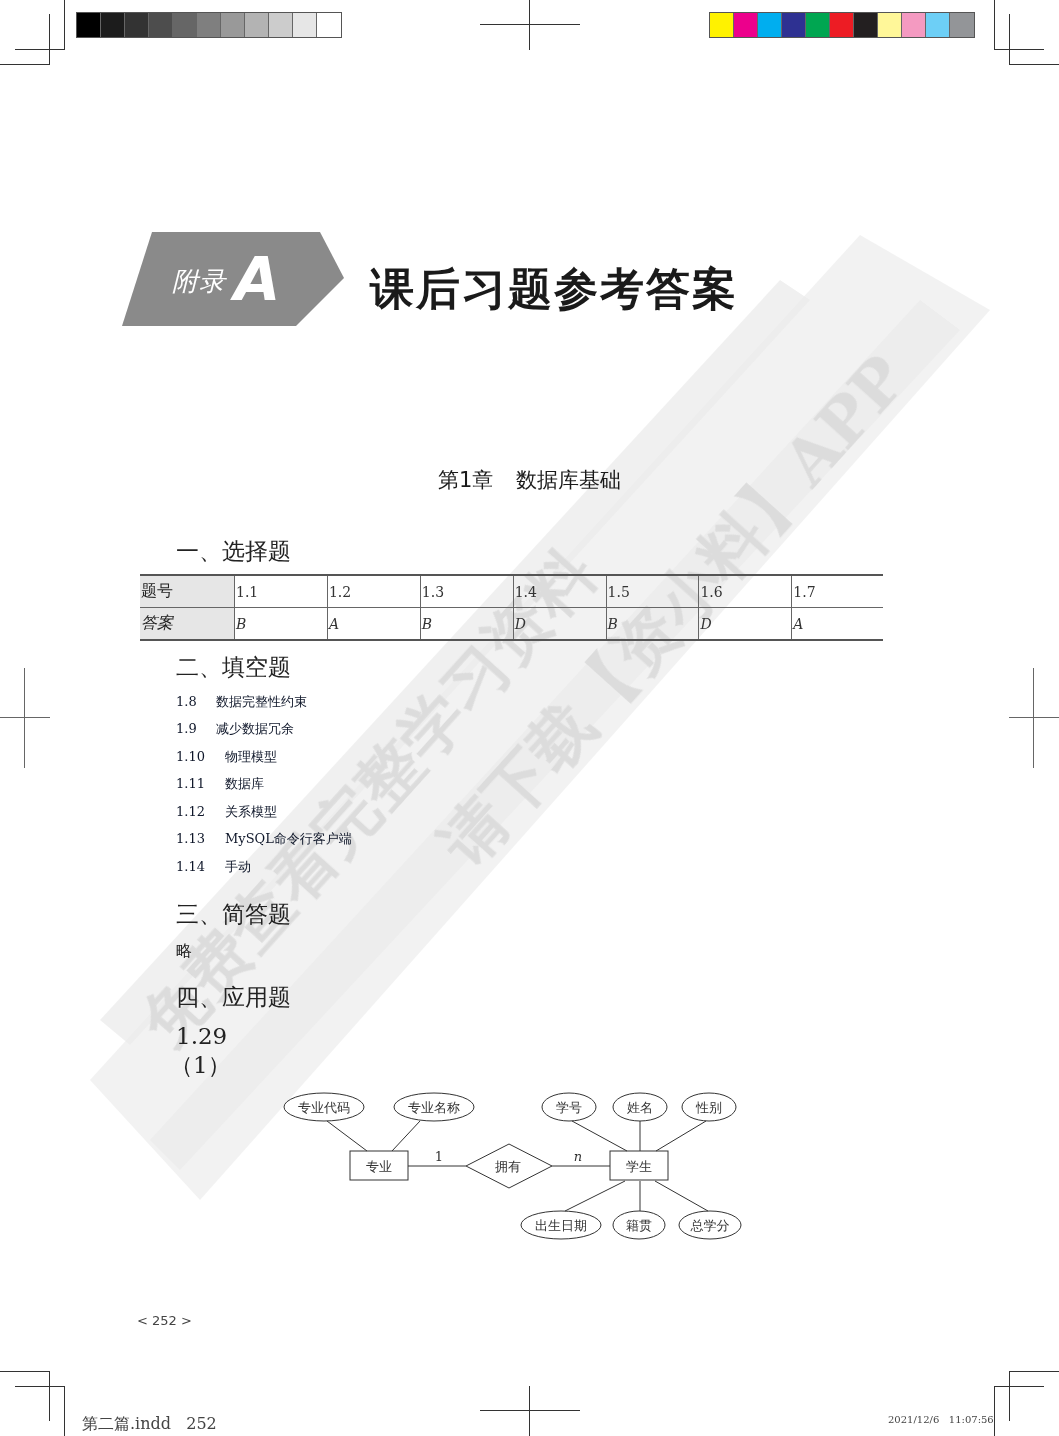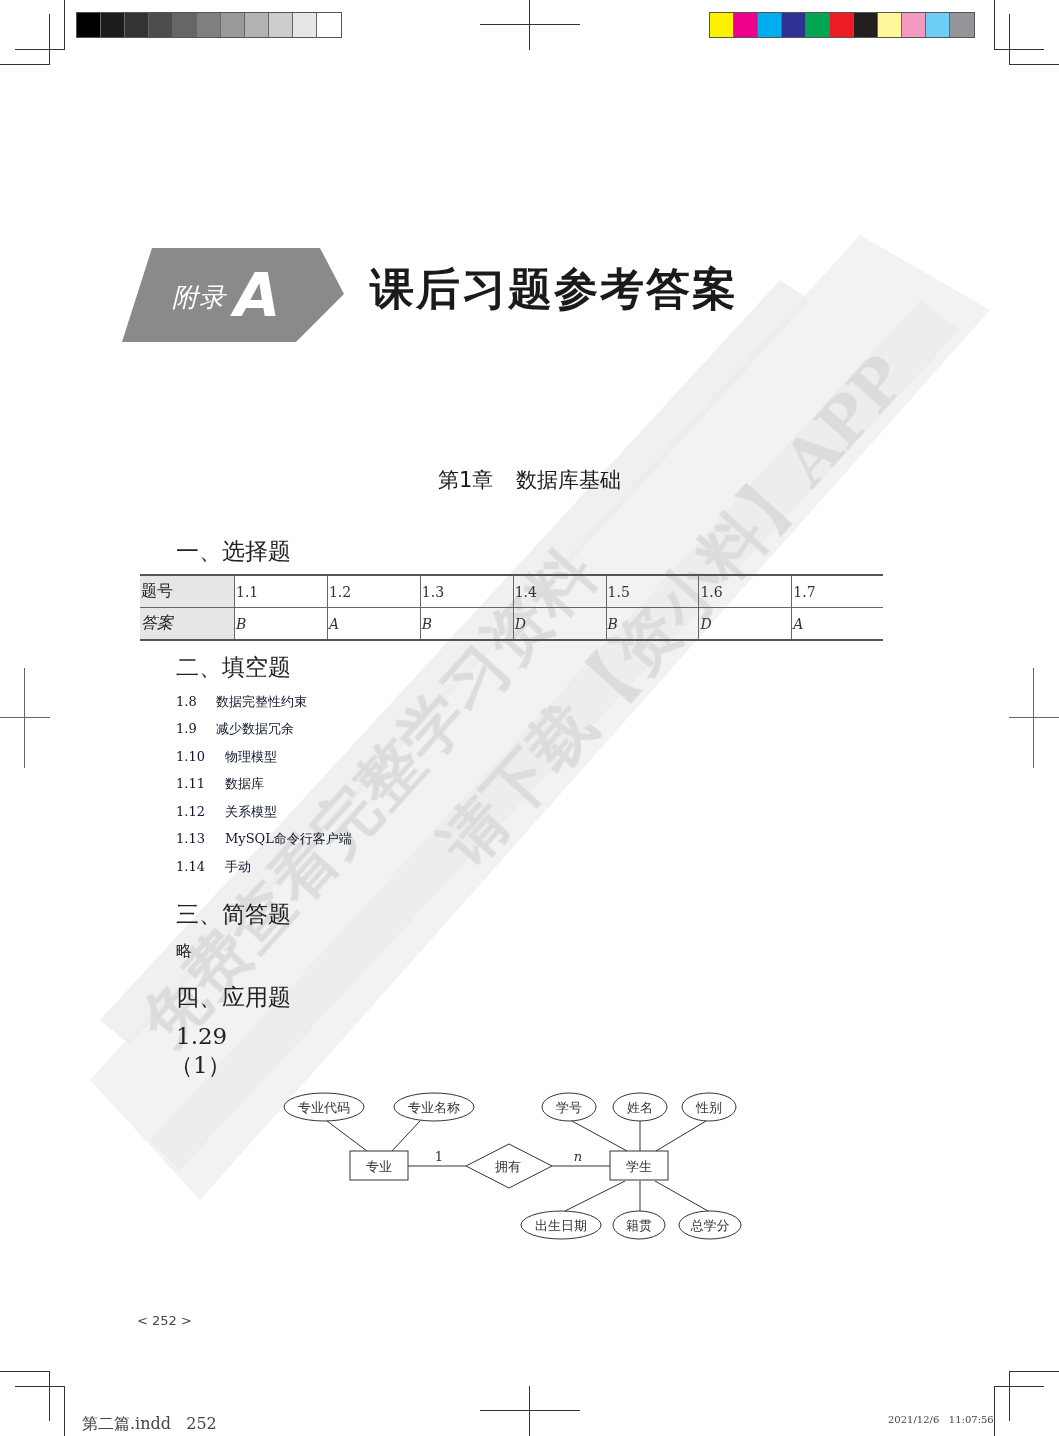--- a/index.html
+++ b/index.html
@@ -2,21 +2,21 @@
 <html><head>
 <meta charset="utf-8">
 <style>
   html, body { margin:0; padding:0; background:#ffffff; }
   body { width:1059px; height:1436px; position:relative; overflow:hidden; font-family:"DejaVu Serif","Liberation Serif",serif; color:#222; }
   .crop { position:absolute; background:#333; }
   .bar { position:absolute; top:12px; height:24px; display:flex; border:1px solid #555; }
   .bar .sw { width:24px; height:24px; border-right:1px solid #666; box-sizing:border-box; }
   .bar .sw:last-child { border-right:none; }
   .watermark { position:absolute; left:0; top:0; width:1059px; height:1436px; pointer-events:none; }
-  .banner { position:absolute; left:122px; top:248px; }
+  .banner { position:absolute; left:122px; top:232px; }
   .banner-label { position:absolute; left:50px; top:32px; font-family:"DejaVu Sans",sans-serif; font-style:italic; color:#fff; font-size:26px; letter-spacing:1px; }
   .banner-letter { position:absolute; left:112px; top:12px; font-family:"DejaVu Sans",sans-serif; font-style:italic; font-weight:bold; color:#fff; font-size:60px; }
   .main-title { position:absolute; left:370px; top:260px; font-family:"DejaVu Sans",sans-serif; font-weight:bold; font-size:44px; color:#1a1a1a; letter-spacing:2px; }
   .chapter { position:absolute; left:0; width:1059px; top:466px; text-align:center; font-family:"DejaVu Sans",sans-serif; font-weight:normal; font-size:21px; color:#1a1a1a; }
   .chapter span { margin:0 8px; }
   .sec { position:absolute; left:176px; font-size:23px; color:#222; }
   .ans-table { position:absolute; left:140px; top:574px; width:743px; border-collapse:collapse; font-size:14px; }
   .ans-table td { border-left:1px solid #666; height:29px; text-align:left; color:#333; }
   .ans-table tr:first-child td { border-top:2px solid #555; border-bottom:1px solid #666; }
   .ans-table tr:last-child td { border-bottom:2px solid #555;font-style:italic; }

